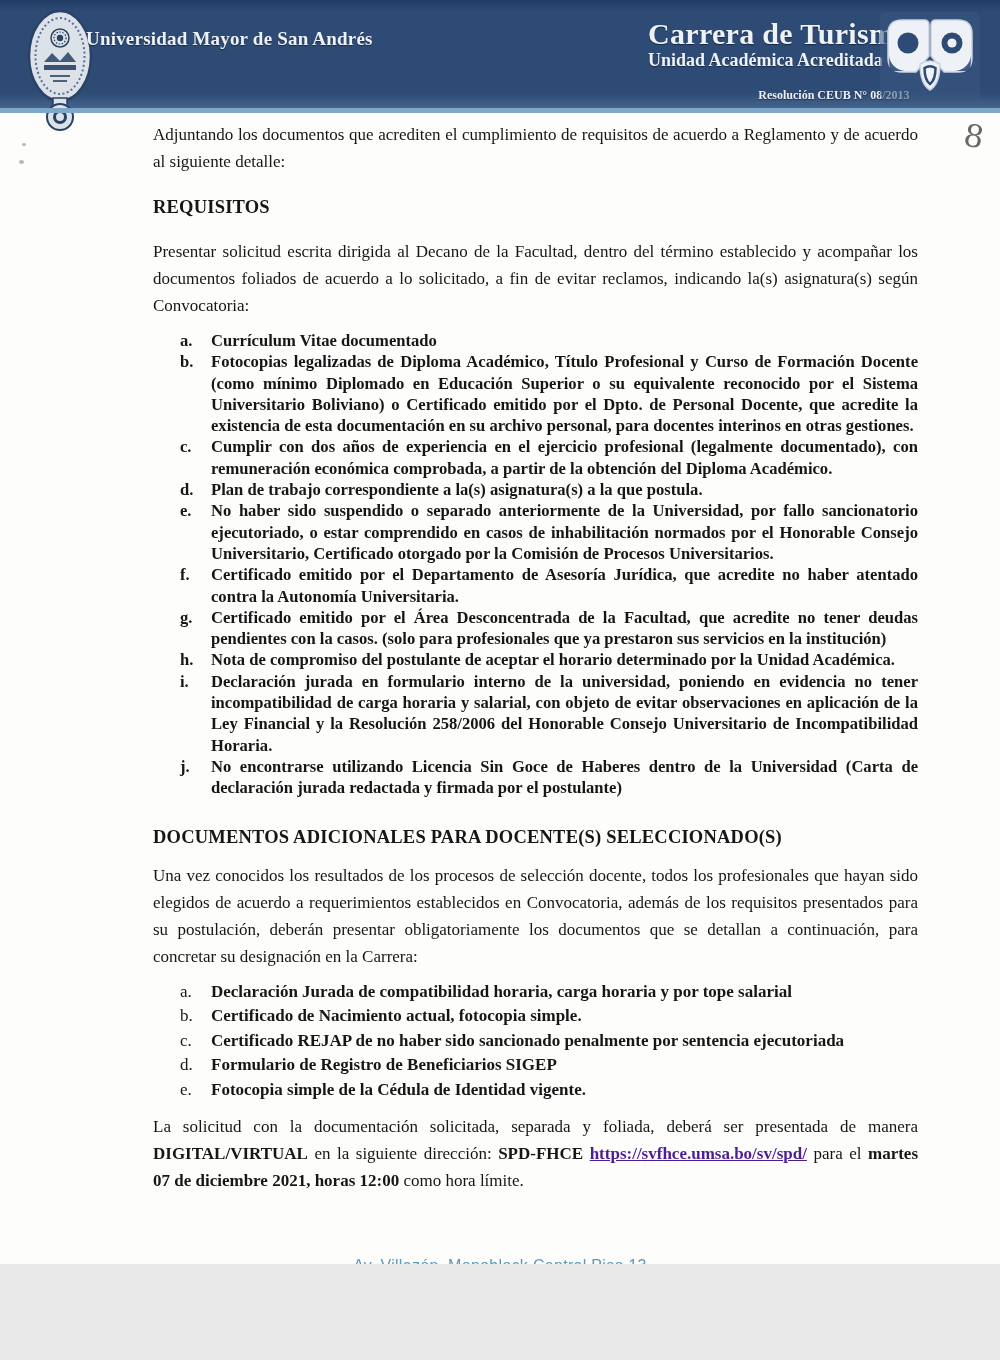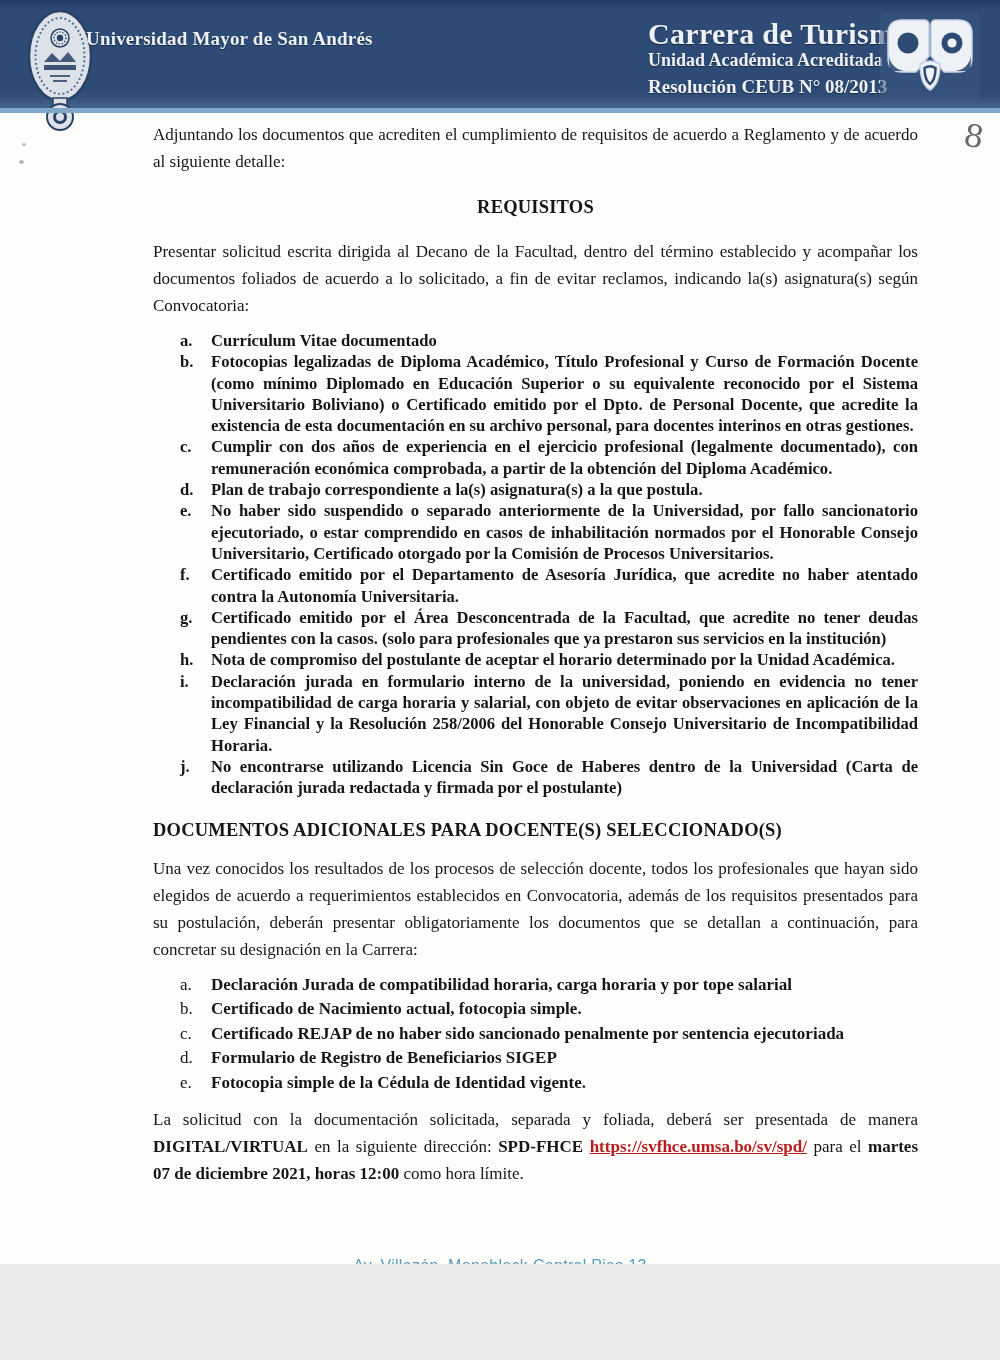--- a/index.html
+++ b/index.html
@@ -24,59 +24,59 @@
     font-weight:bold; text-shadow:0 1px 1px rgba(0,0,0,.45);
   }
   .band-left .l1 { font-size:19px; letter-spacing:.2px; }
   .band-left .l2 { font-size:18px; margin-top:7px; letter-spacing:.2px; }
   .band-right {
     position:absolute; left:648px; top:18px; color:#eef1f6;
     font-weight:bold; text-shadow:0 1px 1px rgba(0,0,0,.45);
   }
   .band-right .career { font-size:30px; line-height:32px; letter-spacing:.3px; }
   .band-right .acc   { font-size:18px; }
-  .band-right .res   { font-size:19px; margin-top:5px; }
+  .band-right .res   { font-size:12px; margin-top:17px;text-align:right; }
   .masks { position:absolute; right:18px; top:10px; }
 
   
   .page-number {
     position:absolute; right:16px; top:118px; color:#4f4f4f;
     font-size:31px; font-family:"DejaVu Serif", serif;
     transform:rotate(10deg); opacity:.85;
   }
   .edge-dot { position:absolute; background:#8a8a8a; border-radius:50%; opacity:.6; }
   .dot1 { left:22px; top:143px; width:4px; height:3px; }
   .dot2 { left:19px; top:160px; width:5px; height:4px; }
 
   main { position:absolute; left:13px; top:113px; width:1000px; padding:8px 95px 0 140px; }
   .para {
     font-size:17px; line-height:27px; text-align:justify;
   }
   h2.doc-heading {
     font-size:18.5px; line-height:21px; font-weight:bold; letter-spacing:.2px;
   }
-  .h-req  { margin-top:22px;text-align:center; }
-  .h-adic { margin-top:21px; }
+  .h-req  { margin-top:22px; }
+  .h-adic { margin-top:28px; }
   .req-intro  { margin-top:20px; }
   .adic-intro { margin-top:14px; }
 
   ol.doc-list { list-style:none; }
   .list1 { margin-top:11px; }
   .list2 { margin-top:10px; }
   .doc-list li { display:flex; }
   .list1 li { font-size:16.6px; line-height:21.3px; }
   .list2 li { font-size:17px;   line-height:24.6px; }
   .lbl { flex:0 0 31px; margin-left:27px; }
   .list1 .lbl { font-weight:bold; }
   .txt { flex:1; text-align:justify;font-weight:bold; }
 
   .closing { margin-top:10px; }
   .closing b { font-weight:bold; }
   .doclink {
-    color:#b91c1c; font-weight:bold; text-decoration:underline; cursor:pointer;font-family:Liberation Serif, serif;
+    color:#4c1d95; font-weight:bold; text-decoration:underline; cursor:pointer;font-family:Liberation Serif, serif;
   }
 
   
   footer {
     position:absolute; left:0; top:1253px; width:1000px; text-align:center;
     font-family:"Liberation Sans", sans-serif; color:#5a9abc;
     font-size:16px; line-height:26px; letter-spacing:.3px;
   }
   .scan-strip { position:absolute; background:#b2b6b0; }
   .strip1 { left:460px; top:1352px; width:540px; height:8px; opacity:.55; border-radius:3px; }

